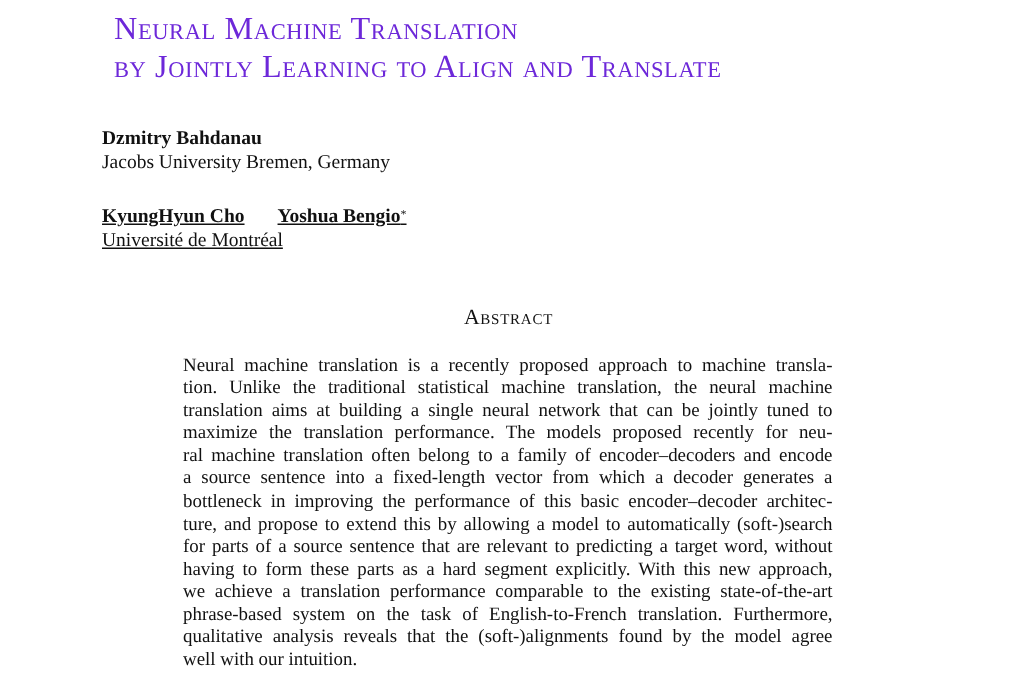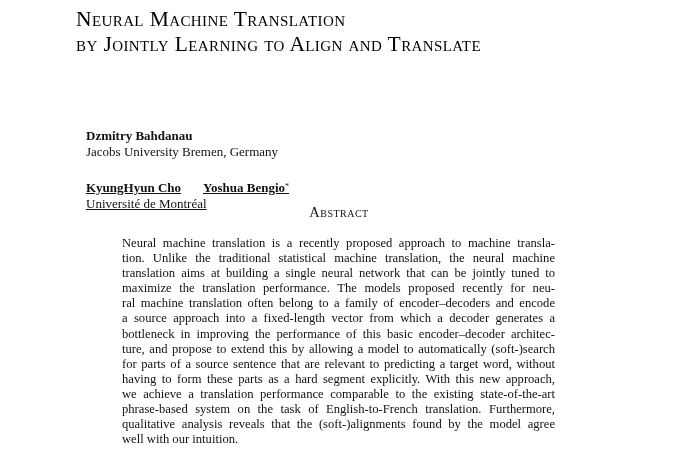--- a/index.html
+++ b/index.html
@@ -1,22 +1,22 @@
 <!DOCTYPE html>
 <html><head>
 <meta charset="utf-8">
 <style>
   html, body { margin:0; padding:0; background:#ffffff; }
   body { width:681px; height:455px; position:relative; overflow:hidden;
          font-family:"Liberation Serif","DejaVu Serif",serif; color:#111; }
   .title { position:absolute; left:76px; top:7px; margin:0;
            font-size:21.5px; font-weight:normal; line-height:25px;
-           font-variant:small-caps; letter-spacing:0.4px; color:#000000; }
+           font-variant:small-caps; letter-spacing:0.4px; color:#6d28d9; }
   .title span { display:block; white-space:nowrap; }
-  .author-block { position:absolute; left:86px; font-size:13px; line-height:16px;margin-top:44px; }
+  .author-block { position:absolute; left:68px; font-size:13px; line-height:16px; }
   .author-block .name { font-weight:bold; white-space:nowrap; }
   .author-block .aff { white-space:nowrap; }
   .name2 { margin-left:22px; }
   .sup { font-size:8px; vertical-align:top; position:relative; top:-1px; font-weight:normal; }
   .abs-head { position:absolute; left:0; width:678px; top:204px; text-align:center;
               font-size:14.5px; font-variant:small-caps; letter-spacing:0.5px; margin:0; font-weight:normal; }
   .abs-body { position:absolute; left:122px; top:236px; width:433px;
               font-size:12.6px; line-height:15.1px; }
   .abs-body .ln { display:block; white-space:nowrap; text-align:justify; text-align-last:justify; }
   .abs-body .ln.last { text-align-last:left; }
@@ -42,21 +42,21 @@
 </div>
 
 <h2 class="abs-head">Abstract</h2>
 
 <div class="abs-body">
   <span class="ln">Neural machine translation is a recently proposed approach to machine transla-</span>
   <span class="ln">tion.  Unlike the traditional statistical machine translation, the neural machine</span>
   <span class="ln">translation aims at building a single neural network that can be jointly tuned to</span>
   <span class="ln">maximize the translation performance.  The models proposed recently for neu-</span>
   <span class="ln">ral machine translation often belong to a family of encoder–decoders and encode</span>
-  <span class="ln">a source approach into a fixed-length vector from which a decoder generates a</span>
+  <span class="ln">a source sentence into a fixed-length vector from which a decoder generates a</span>
   <span class="ln">bottleneck in improving the performance of this basic encoder–decoder architec-</span>
   <span class="ln">ture, and propose to extend this by allowing a model to automatically (soft-)search</span>
   <span class="ln">for parts of a source sentence that are relevant to predicting a target word, without</span>
   <span class="ln">having to form these parts as a hard segment explicitly.  With this new approach,</span>
   <span class="ln">we achieve a translation performance comparable to the existing state-of-the-art</span>
   <span class="ln">phrase-based system on the task of English-to-French translation.  Furthermore,</span>
   <span class="ln">qualitative analysis reveals that the (soft-)alignments found by the model agree</span>
   <span class="ln last">well with our intuition.</span>
 </div>
 

